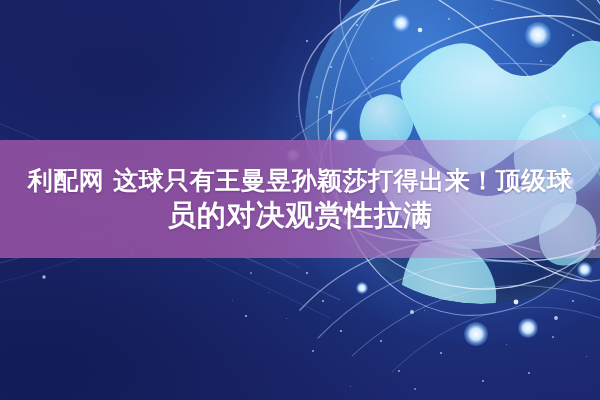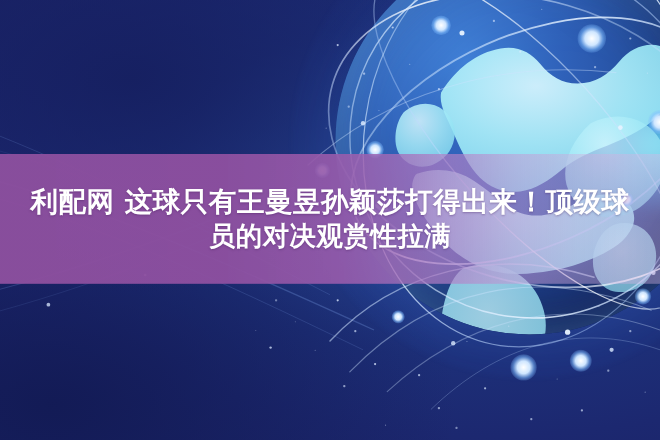--- a/index.html
+++ b/index.html
@@ -128,21 +128,21 @@
   .headline-line {
     color: #ffffff;
     font-size: 25px;
     font-weight: bold;
     line-height: 1.18;
     letter-spacing: 0.5px;
     white-space: nowrap;
     text-shadow: 0 1px 2px rgba(60,20,80,0.35);
   }
   .headline-line.l1 { font-size: 25px; }
-  .headline-line.l2 { font-size: 24px; }
+  .headline-line.l2 { font-size: 29px; }
 </style>
 </head>
 <body>
 
 <div id="stage">
 
   <div class="bg-base"></div>
   <div class="bg-vignette"></div>
 
   <div class="streaks">

